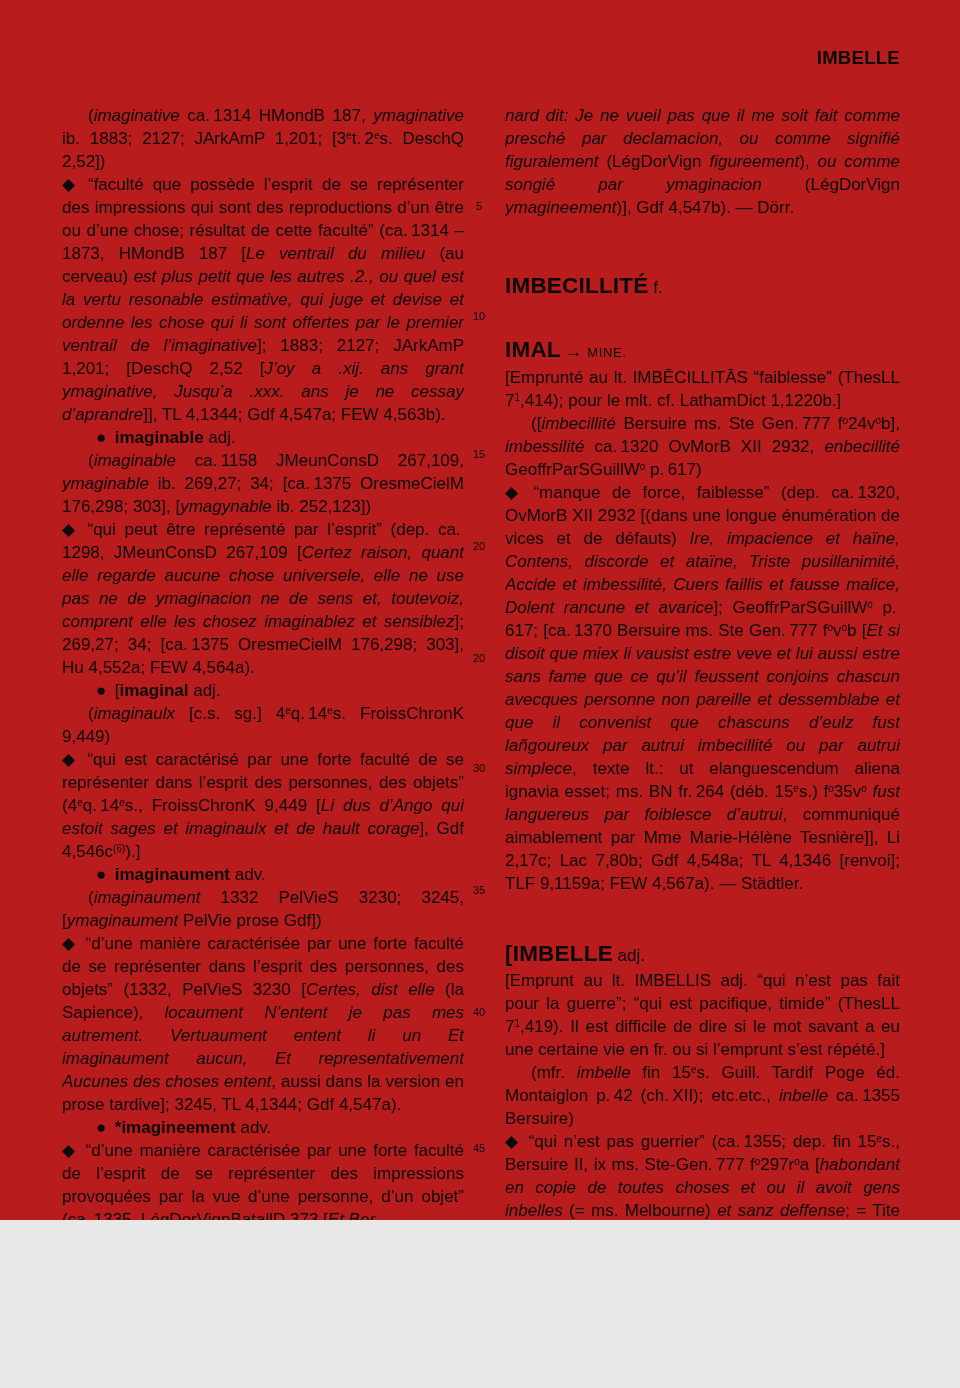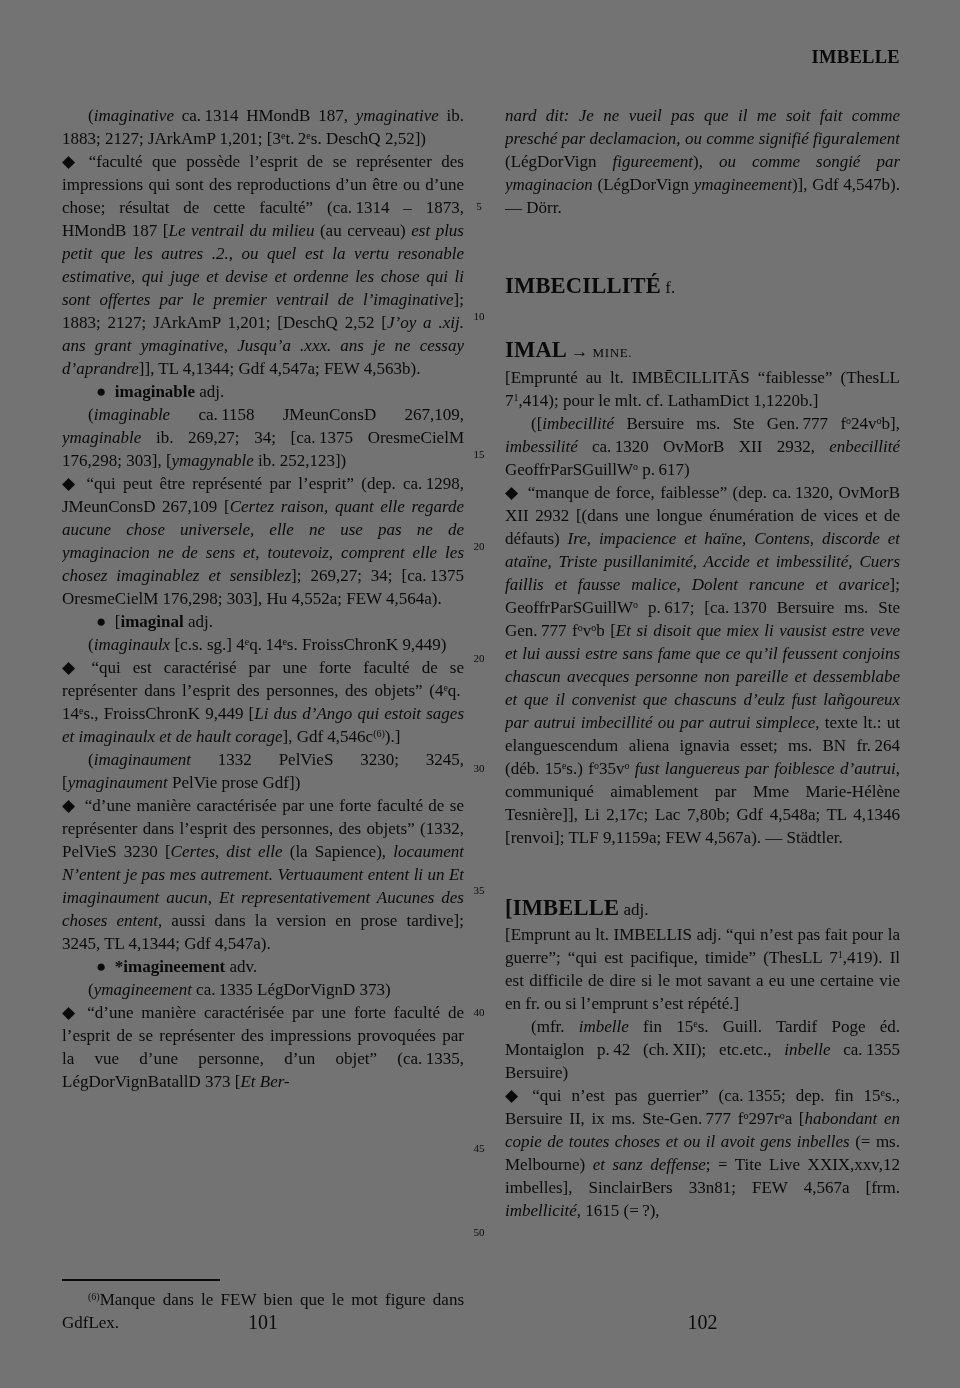--- a/index.html
+++ b/index.html
@@ -1,21 +1,21 @@
 <!DOCTYPE html>
 <html><head>
 <meta charset="utf-8">
 <style>
   html,body{margin:0;padding:0;background:#e8e8e8;}
   .page{
     position:relative;
-    width:960px;height:1388px;
-    background:#737373;
+    width:960px;height:1220px;
+    background:#b91c1c;
     color:#0a0a0a;
-    font-family:Liberation Serif, serif;
+    font-family:Liberation Sans, sans-serif;
     font-size:17px;line-height:23px;
     overflow:hidden;
   }
   .running-head{
     position:absolute;top:46px;left:505px;width:395px;
     text-align:right;font-weight:bold;font-size:18.5px;letter-spacing:0.3px;
   }
   .col{position:absolute;top:104px;text-align:justify;}
   #col-left{left:62px;width:402px;height:1176px;overflow:hidden;}
   #col-right{left:505px;width:395px;height:1240px;overflow:hidden;}
@@ -52,24 +52,24 @@
   <div class="running-head" data-name="running-head">IMBELLE</div>
   <div class="col" id="col-left" data-name="column-left">
       <p class="para v-indent" data-name="variant-forms"><span>(</span><span class="it">imaginative</span><span> ca. 1314 HMondB 187, </span><span class="it">ymaginative</span><span> ib. 1883; 2127; JArkAmP 1,201; [3</span><span class="sup">e</span><span>t. 2</span><span class="sup">e</span><span>s. DeschQ 2,52])</span></p>
       <p class="para v-sense" data-name="sense-definition"><span>◆ “faculté que possède l’esprit de se représenter des impressions qui sont des reproductions d’un être ou d’une chose; résultat de cette faculté” (ca. 1314 – 1873, HMondB 187 [</span><span class="it">Le ventrail du milieu</span><span> (au cerveau) </span><span class="it">est plus petit que les autres .2., ou quel est la vertu resonable estimative, qui juge et devise et ordenne les chose qui li sont offertes par le premier ventrail de l’imaginative</span><span>]; 1883; 2127; JArkAmP 1,201; [DeschQ 2,52 [</span><span class="it">J’oy a .xij. ans grant ymaginative, Jusqu’a .xxx. ans je ne cessay d’aprandre</span><span>]], TL 4,1344; Gdf 4,547a; FEW 4,563b).</span></p>
       <p class="para v-sub" data-name="subentry-head"><span>● </span><span class="bd">imaginable</span><span> adj.</span></p>
       <p class="para v-indent" data-name="variant-forms"><span>(</span><span class="it">imaginable</span><span> ca. 1158 JMeunConsD 267,109, </span><span class="it">ymaginable</span><span> ib. 269,27; 34; [ca. 1375 OresmeCielM 176,298; 303], [</span><span class="it">ymagynable</span><span> ib. 252,123])</span></p>
       <p class="para v-sense" data-name="sense-definition"><span>◆ “qui peut être représenté par l’esprit” (dep. ca. 1298, JMeunConsD 267,109 [</span><span class="it">Certez raison, quant elle regarde aucune chose universele, elle ne use pas ne de ymaginacion ne de sens et, toutevoiz, comprent elle les chosez imaginablez et sensiblez</span><span>]; 269,27; 34; [ca. 1375 OresmeCielM 176,298; 303], Hu 4,552a; FEW 4,564a).</span></p>
       <p class="para v-sub" data-name="subentry-head"><span>● [</span><span class="bd">imaginal</span><span> adj.</span></p>
       <p class="para v-indent" data-name="variant-forms"><span>(</span><span class="it">imaginaulx</span><span> [c.s. sg.] 4</span><span class="sup">e</span><span>q. 14</span><span class="sup">e</span><span>s. FroissChronK 9,449)</span></p>
       <p class="para v-sense" data-name="sense-definition"><span>◆ “qui est caractérisé par une forte faculté de se représenter dans l’esprit des personnes, des objets” (4</span><span class="sup">e</span><span>q. 14</span><span class="sup">e</span><span>s., FroissChronK 9,449 [</span><span class="it">Li dus d’Ango qui estoit sages et imaginaulx et de hault corage</span><span>], Gdf 4,546c</span><span class="sup">(6)</span><span>).]</span></p>
+      <p class="para v-sub" data-name="subentry-head"><span>● </span><span class="bd">imaginaument</span><span> adv.</span></p>
       <p class="para v-indent" data-name="variant-forms"><span>(</span><span class="it">imaginaument</span><span> 1332 PelVieS 3230; 3245, [</span><span class="it">ymaginaument</span><span> PelVie prose Gdf])</span></p>
       <p class="para v-sense" data-name="sense-definition"><span>◆ “d’une manière caractérisée par une forte faculté de se représenter dans l’esprit des personnes, des objets” (1332, PelVieS 3230 [</span><span class="it">Certes, dist elle</span><span> (la Sapience), </span><span class="it">locaument N’entent je pas mes autrement. Vertuaument entent li un Et imaginaument aucun, Et representativement Aucunes des choses entent</span><span>, aussi dans la version en prose tardive]; 3245, TL 4,1344; Gdf 4,547a).</span></p>
       <p class="para v-sub" data-name="subentry-head"><span>● </span><span class="bd">*imagineement</span><span> adv.</span></p>
-      <p class="para v-indent" data-name="variant-forms"><span>(</span><span class="it">ymagineement</span><span> ca. 1335 LégDorVignD 373)</span></p>
       <p class="para v-sense" data-name="sense-definition"><span>◆ “d’une manière caractérisée par une forte faculté de l’esprit de se représenter des impressions provoquées par la vue d’une personne, d’un objet” (ca. 1335, LégDorVignBatallD 373 [</span><span class="it">Et Ber-</span></p>
     </div>
   <div class="col" id="col-right" data-name="column-right">
       <p class="para v-flush" data-name="continued-paragraph"><span class="it">nard dit: Je ne vueil pas que il me soit fait comme presché par declamacion, ou comme signifié figuralement</span><span> (LégDorVign </span><span class="it">figureement</span><span>), </span><span class="it">ou comme songié par ymaginacion</span><span> (LégDorVign </span><span class="it">ymagineement</span><span>)], Gdf 4,547b). — Dörr.</span></p>
       <h2 class="heading" data-name="entry-imbecillite"><span class="hw">IMBECILLITÉ</span><span> f.</span></h2>
       <h2 class="heading" data-name="xref-imal"><span class="hw">IMAL</span><span> → </span><span class="sc">MINE.</span></h2>
       <p class="para v-flush" data-name="etymology"><span>[Emprunté au lt. IMBĒCILLITĀS “faiblesse” (ThesLL 7</span><span class="sup">1</span><span>,414); pour le mlt. cf. LathamDict 1,1220b.]</span></p>
       <p class="para v-indent" data-name="variant-forms"><span>([</span><span class="it">imbecillité</span><span> Bersuire ms. Ste Gen. 777 f</span><span class="sup">o</span><span>24v</span><span class="sup">o</span><span>b], </span><span class="it">imbessilité</span><span> ca. 1320 OvMorB XII 2932, </span><span class="it">enbecillité</span><span> GeoffrParSGuillW</span><span class="sup">o</span><span> p. 617)</span></p>
       <p class="para v-sense" data-name="sense-definition"><span>◆ “manque de force, faiblesse” (dep. ca. 1320, OvMorB XII 2932 [(dans une longue énumération de vices et de défauts) </span><span class="it">Ire, impacience et haïne, Contens, discorde et ataïne, Triste pusillanimité, Accide et imbessilité, Cuers faillis et fausse malice, Dolent rancune et avarice</span><span>]; GeoffrParSGuillW</span><span class="sup">o</span><span> p. 617; [ca. 1370 Bersuire ms. Ste Gen. 777 f</span><span class="sup">o</span><span>v</span><span class="sup">o</span><span>b [</span><span class="it">Et si disoit que miex li vausist estre veve et lui aussi estre sans fame que ce qu’il feussent conjoins chascun avecques personne non pareille et dessemblabe et que il convenist que chascuns d’eulz fust lañgoureux par autrui imbecillité ou par autrui simplece</span><span>, texte lt.: ut elanguescendum aliena ignavia esset; ms. BN fr. 264 (déb. 15</span><span class="sup">e</span><span>s.) f</span><span class="sup">o</span><span>35v</span><span class="sup">o</span><span> </span><span class="it">fust languereus par foiblesce d’autrui</span><span>, communiqué aimablement par Mme Marie-Hélène Tesnière]], Li 2,17c; Lac 7,80b; Gdf 4,548a; TL 4,1346 [renvoi]; TLF 9,1159a; FEW 4,567a). — Städtler.</span></p>
       <h2 class="heading" data-name="entry-imbelle"><span class="hw">[IMBELLE</span><span> adj.</span></h2>

